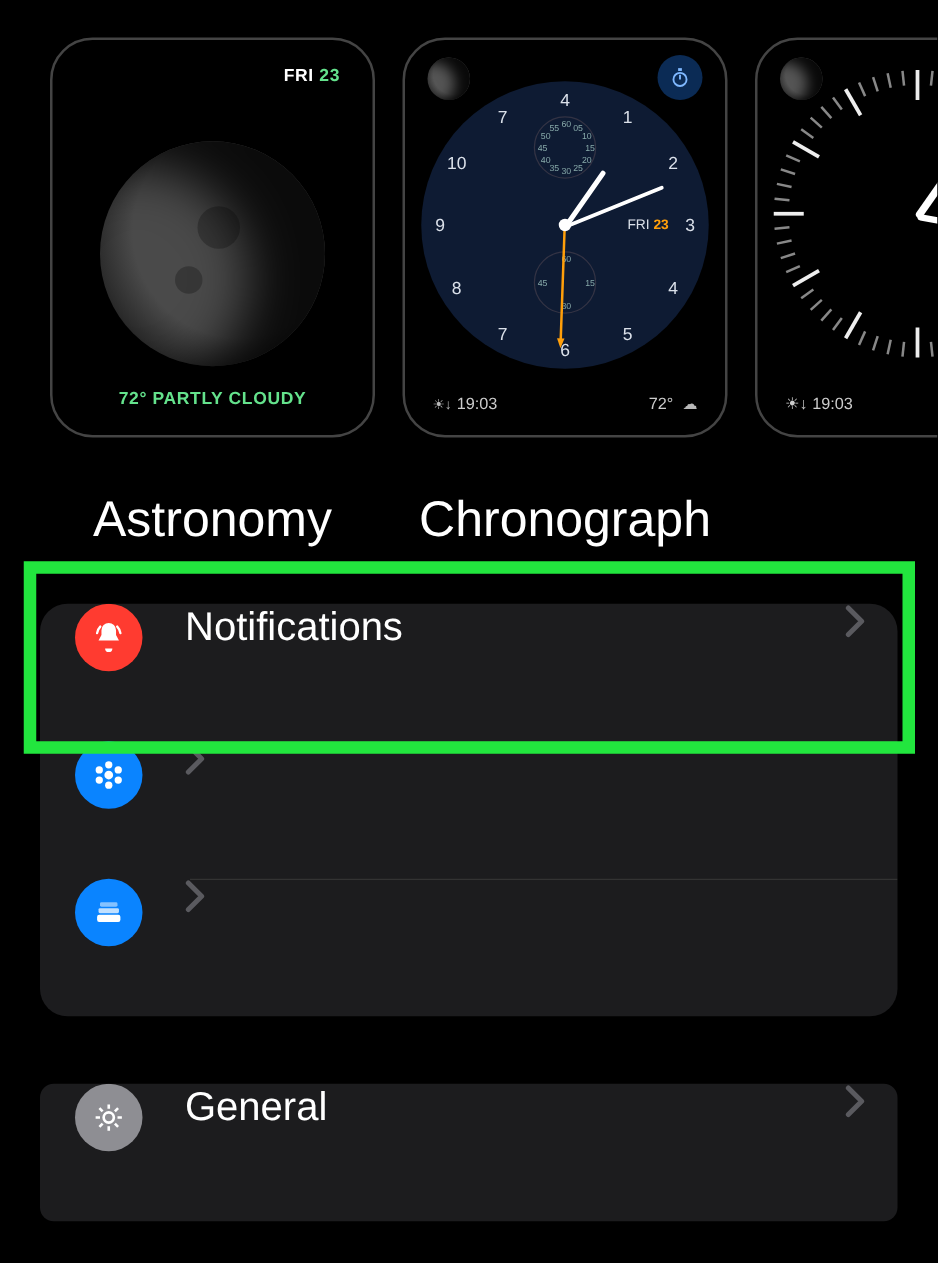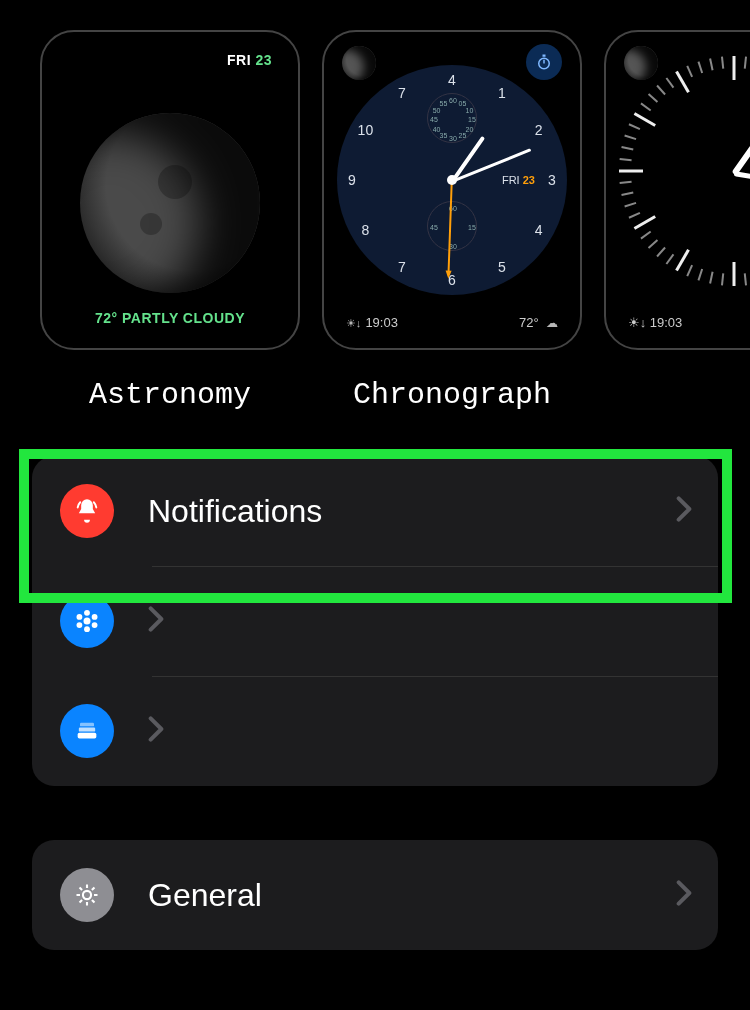--- a/index.html
+++ b/index.html
@@ -30,26 +30,25 @@
     width: 260px;
     height: 320px;
     border: 2px solid #444;
     border-radius: 34px;
     background: #000;
     position: relative;
     overflow: hidden;
   }
   .face-col.cut .face-tile { width: 260px; } 
   .face-label {
-    margin-top: 28px;
-    font-size: 30px;
+    margin-top: 44px;
+    font-size: 40px;
     font-weight: 400;
     color: #fff;
     white-space: nowrap;
-    font-family: Liberation Mono, monospace;
   }
 
   
   .astro-date {
     position: absolute;
     top: 20px; right: 26px;
     font-size: 14px; font-weight: 700;
     letter-spacing: .5px;
   }
   .astro-date .green { color: #64e28c; }
@@ -177,23 +176,23 @@
     font-size: 13px; color: #ccc;
   }
 
   
   .section {
     margin: 44px 32px 0 32px;
     background: #1c1c1e;
     border-radius: 22px;
     overflow: hidden;
   }
-  .section.second { margin-top: 54px; }
+  .section.second { margin-top: 54px; border-radius: 11px; }
   .row {
-    display: flex; align-items: center;
+    display: flex; 
     height: 110px;
     padding: 0 18px;
     position: relative;
   }
   .row + .row::before {
     content: ""; position: absolute; top: 0; left: 120px; right: 0;
     height: 1px; background: #333;
   }
   .row-icon {
     width: 54px; height: 54px; border-radius: 50%;

